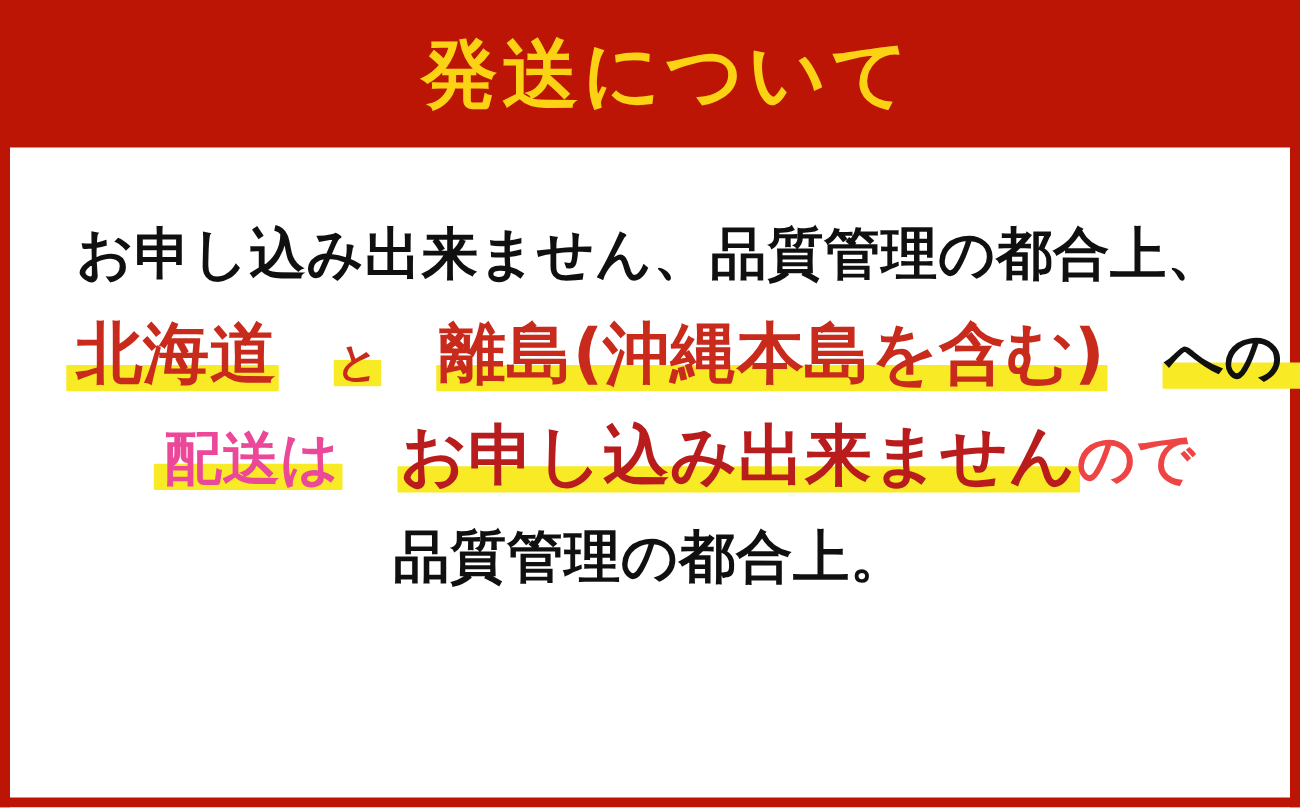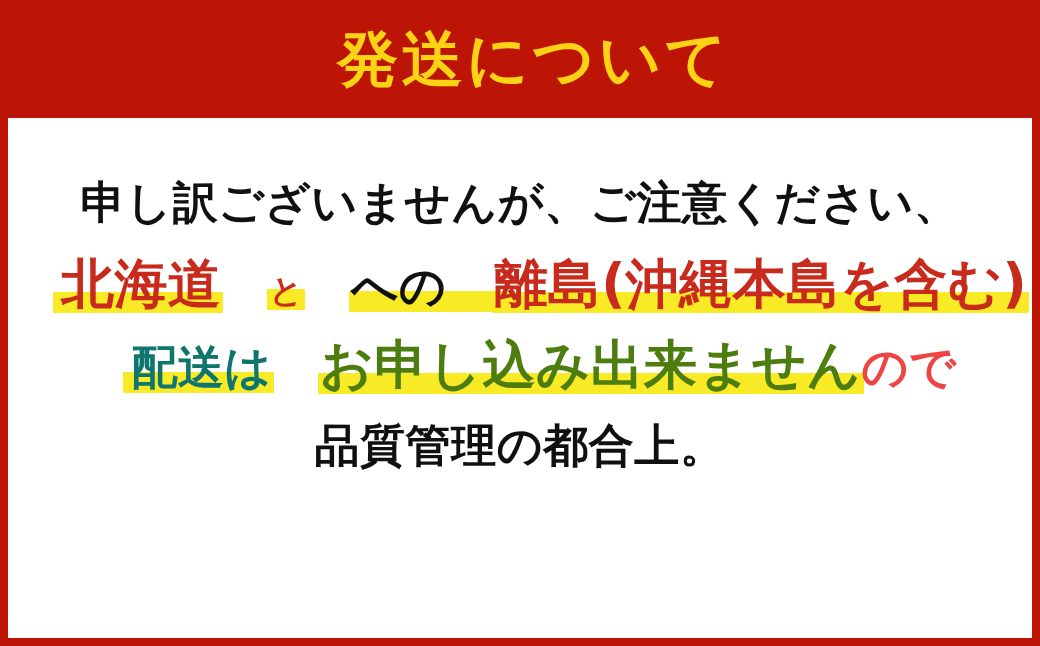--- a/index.html
+++ b/index.html
@@ -112,33 +112,33 @@
 
 <div class="notice-card" style="border-left-color: rgb(189, 21, 5); border-right-color: rgb(189, 21, 5); border-bottom-color: rgb(189, 21, 5); background: rgb(255, 255, 255);">
 
   <div class="notice-header" style="background: rgb(189, 21, 5);">
     <div class="notice-title" style="color: rgb(251, 211, 20);">発送について</div>
   </div>
 
   <div class="notice-body">
 
     <div class="line line-1">
-      <span class="seg seg-black sz-base" style="color: rgb(16, 16, 16);">申し訳ございませんが、ご注意ください、</span>
+      <span class="seg seg-black sz-base" style="color: rgb(16, 16, 16);">お申し込み出来ません、品質管理の都合上、</span>
     </div>
 
     <div class="line line-2">
       <span class="seg seg-red sz-big hl hl-lead" style="color: rgb(200, 42, 28);">北海道</span>
       <span class="seg seg-red sz-small hl" style="color: rgb(200, 42, 28);">と</span>
+      <span class="seg seg-red sz-big hl" style="color: rgb(200, 42, 28);">離島(沖縄本島を含む)</span>
       <span class="seg seg-black sz-mid hl hl-wide" style="color: rgb(16, 16, 16);">への</span>
-      <span class="seg seg-red sz-big hl" style="color: rgb(200, 42, 28);">離島(沖縄本島を含む)</span>
     </div>
 
     <div class="line line-3">
-      <span class="seg seg-black sz-mid hl hl-lead" style="color: #0f766e; text-align: right;">配送は</span>
-      <span class="seg seg-red sz-big hl" style="color: #4d7c0f;">お申し込み出来ません</span>
+      <span class="seg seg-black sz-mid hl hl-lead" style="color: #ec4899; text-align: right;">配送は</span>
+      <span class="seg seg-red sz-big hl" style="color: #b91c1c;">お申し込み出来ません</span>
       <span class="seg seg-black sz-mid" style="color: #ef4444;">ので</span>
     </div>
 
     <div class="line line-4">
       <span class="seg seg-black sz-base" style="color: rgb(16, 16, 16);">品質管理の都合上。</span>
     </div>
 
   </div>
 </div>
 

